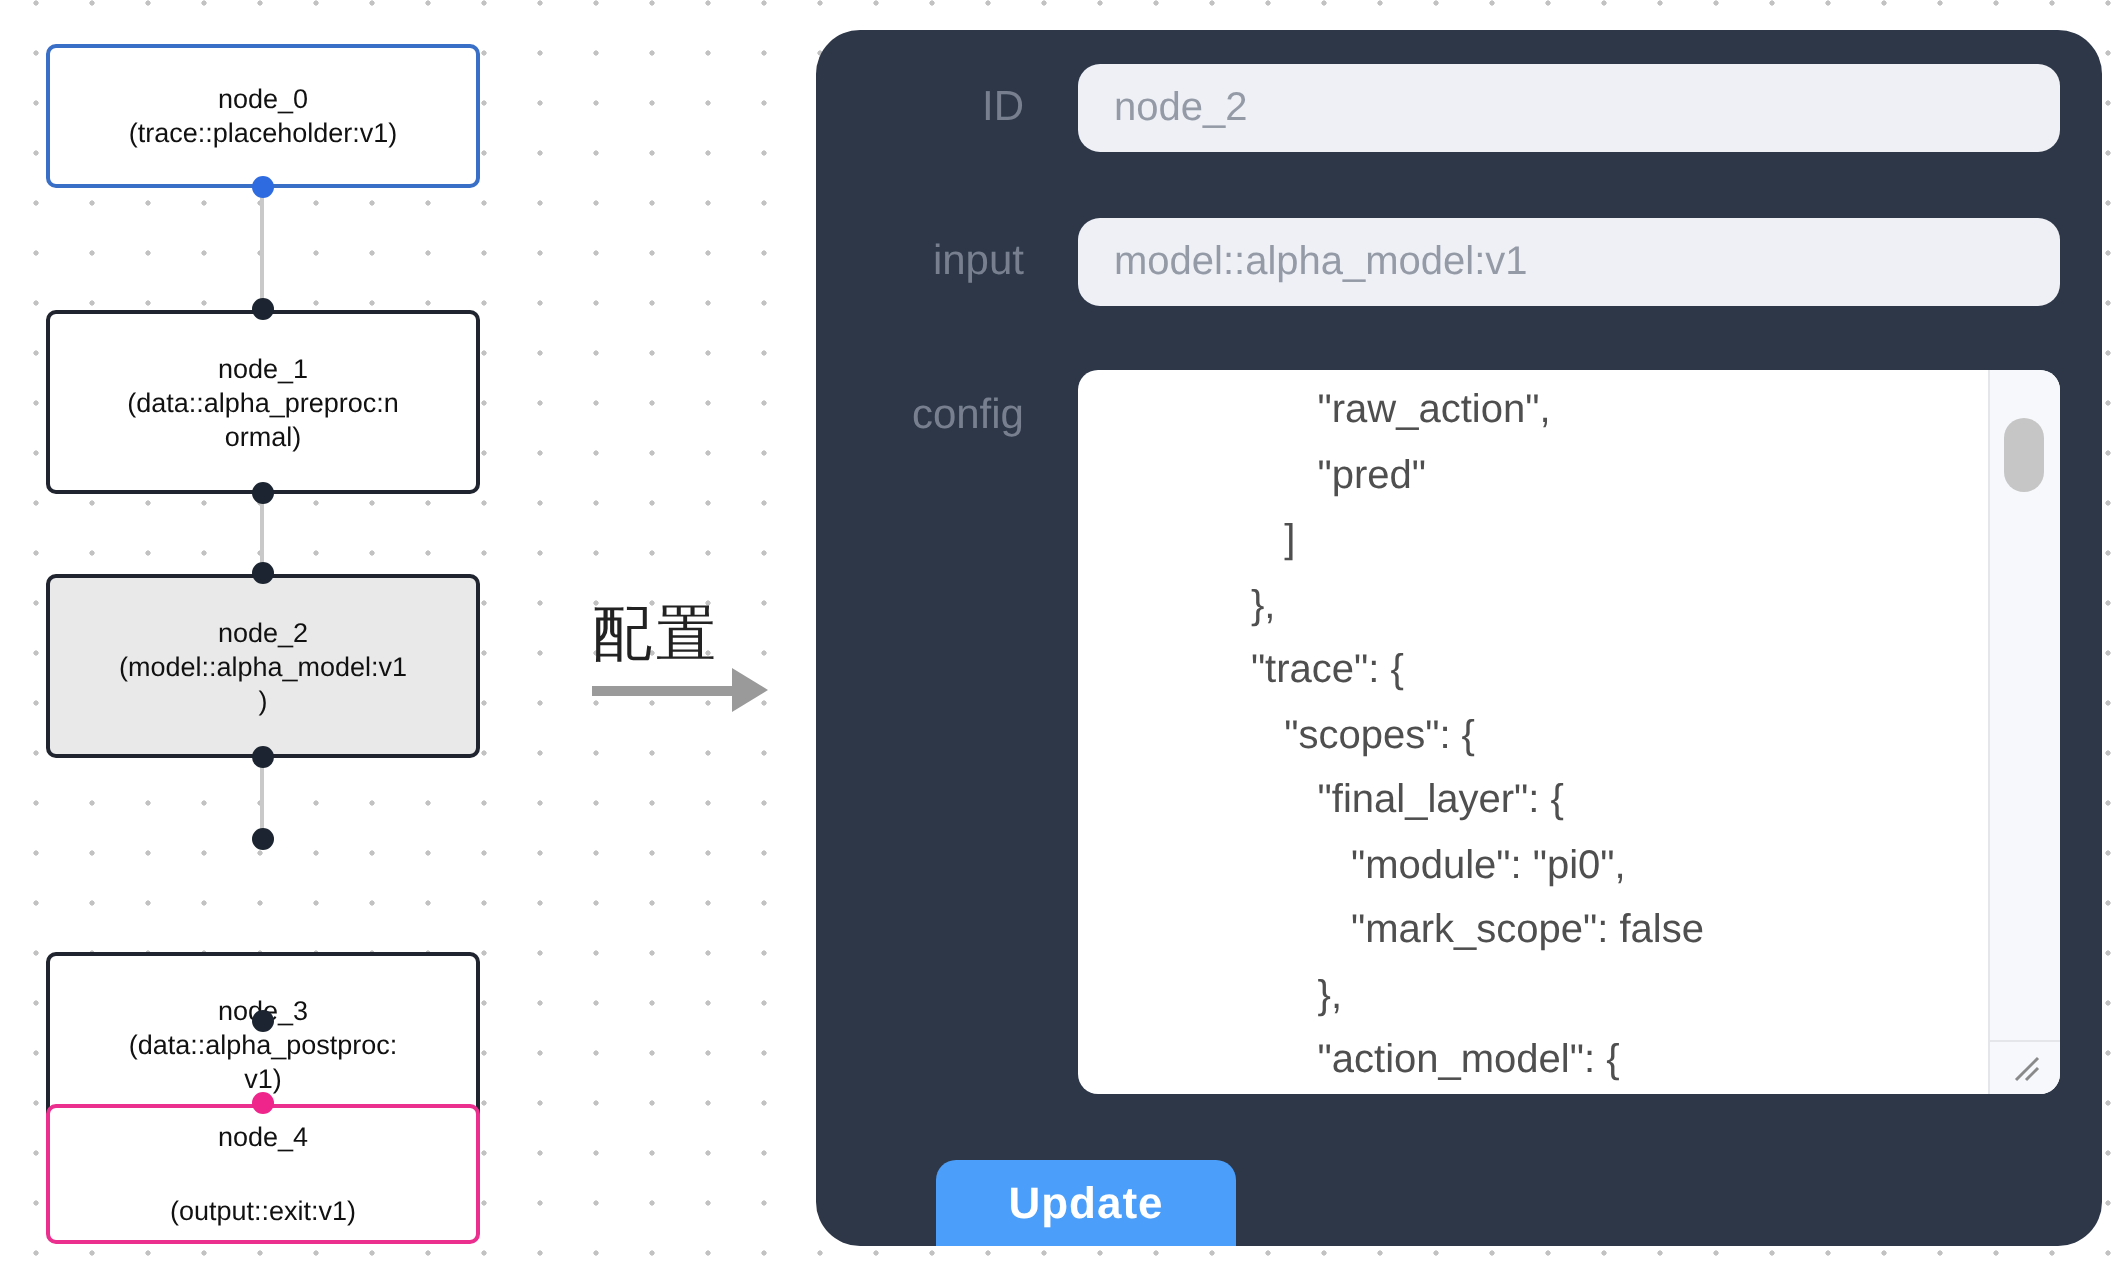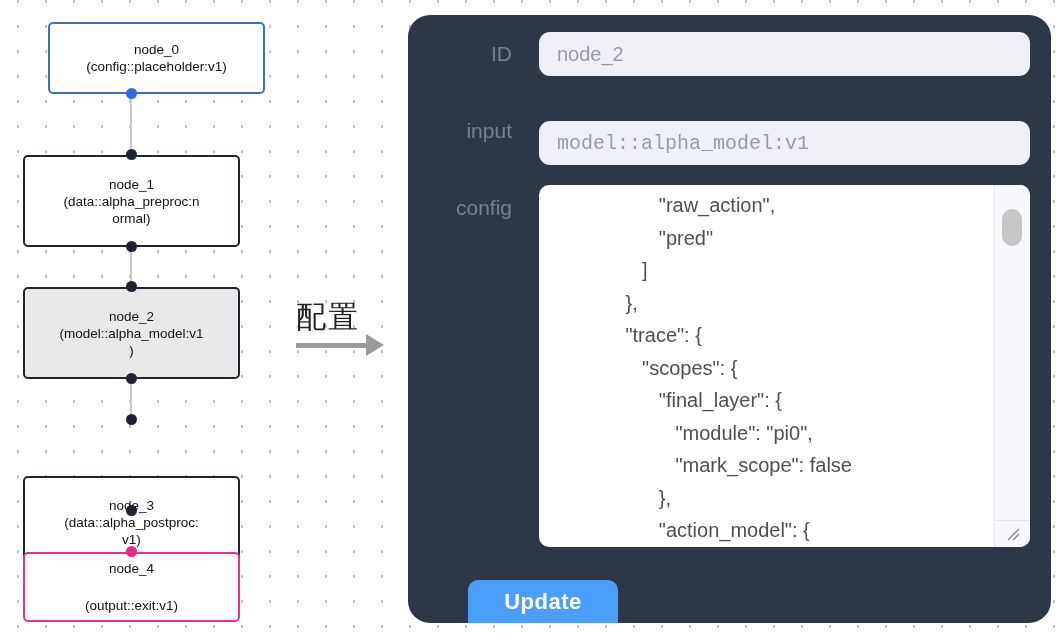--- a/index.html
+++ b/index.html
@@ -22,21 +22,21 @@
     position: absolute; left: 23px; width: 217px;
     background: #ffffff;
     border: 2px solid var(--node_border_default, #20242e);
     border-radius: 5px;
     display: flex; flex-direction: column; align-items: center; justify-content: center;
     text-align: center;
     color: var(--node_text, #111111);
     font-size: 13.5px; line-height: 17px;
     z-index: 2;
   }
-  .node--input  { border-color: var(--node_border_input, #3a6fc7); margin-left: 25px; }
+  .node--input  { border-color: var(--node_border_input, #3a6fc7); }
   .node--output { border-color: var(--node_border_output, #ea2f8e); gap: 20px; }
   .node--selected { background: var(--node_selected_bg, #e9e9e9); border-width: 2.5px; }
   .node-subtitle { white-space: pre-line; }
 
   .edge {
     position: absolute; left: 130px; width: 2px;
     background: var(--edge, #c9c9c9); z-index: 1;
   }
   .port {
     position: absolute; left: 126px; width: 11px; height: 11px;
@@ -87,21 +87,21 @@
     position: absolute; left: 131px; width: 491px; height: 44px;
     background: var(--input_bg, #eef0f6);
     border: none; outline: none;
     border-radius: 11px;
     padding: 0 18px;
     font-family: "Liberation Sans", sans-serif;
     font-size: 20px;
     color: var(--input_text, #959ba6);
   }
   .input-id   { top: 17px; }
-  .input-type { top: 106px; font-family: Liberation Mono, monospace; }
+  .input-type { top: 94px; }
 
   .config-box {
     position: absolute; left: 131px; top: 170px; width: 491px; height: 362px;
     background: #ffffff;
     border-radius: 10px;
     overflow: hidden;
     display: flex;
   }
   .config-content {
     flex: 1 1 auto; overflow: hidden;
@@ -148,21 +148,21 @@
 
 <div class="canvas">
 
   <div class="edge" style="top:94px;height:61px;"></div>
   <div class="edge" style="top:247px;height:40px;"></div>
   <div class="edge" style="top:379px;height:41px;"></div>
   <div class="edge" style="top:511px;height:41px;"></div>
 
   <div class="node node--input" style="top:22px;height:72px;">
     <div class="node-title">node_0</div>
-    <div class="node-subtitle">(config::placeholder:v1)</div>
+    <div class="node-subtitle">(trace::placeholder:v1)</div>
   </div>
   <div class="node" style="top:155px;height:92px;">
     <div class="node-title">node_1</div>
     <div class="node-subtitle">(data::alpha_preproc:n
 ormal)</div>
   </div>
   <div class="node node--selected" style="top:287px;height:92px;">
     <div class="node-title">node_2</div>
     <div class="node-subtitle">(model::alpha_model:v1
 )</div>

